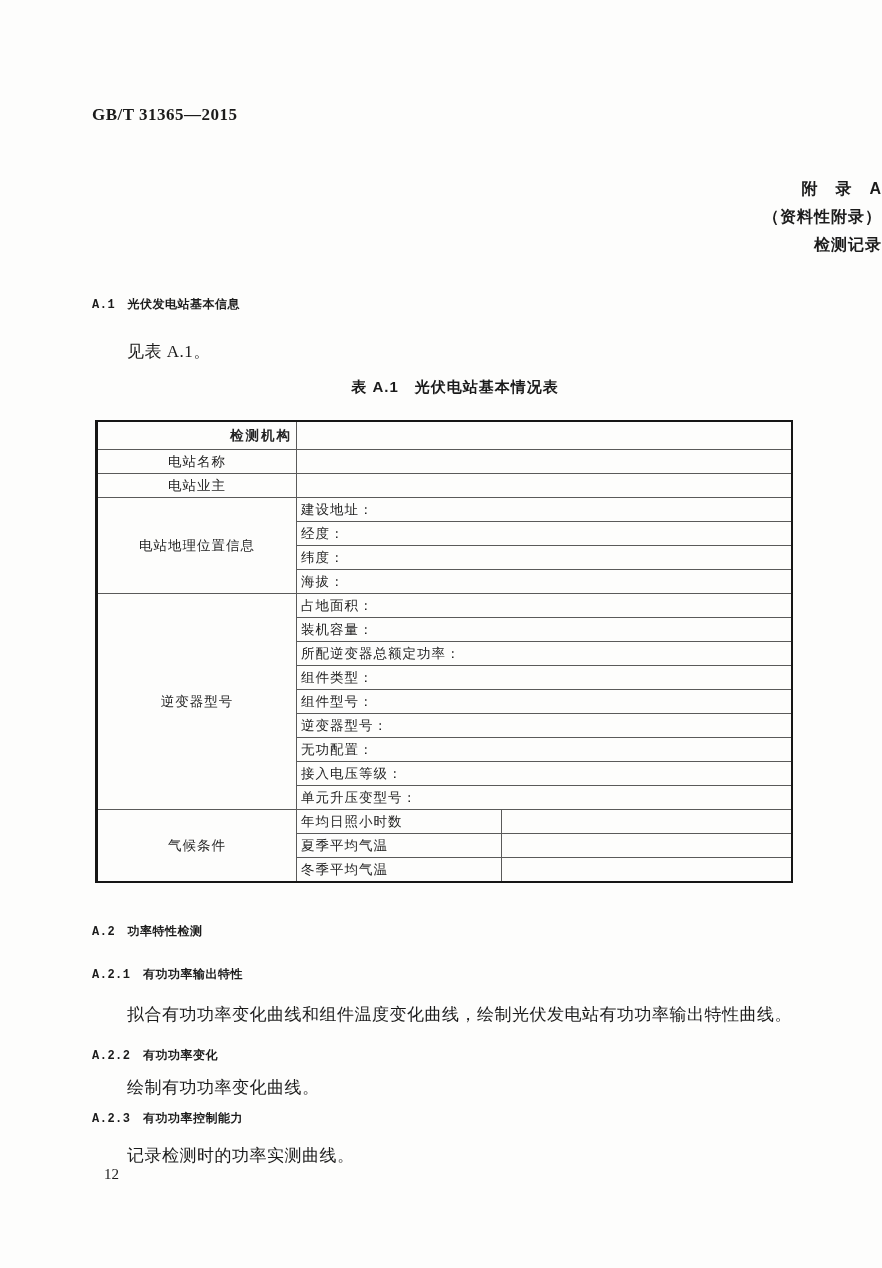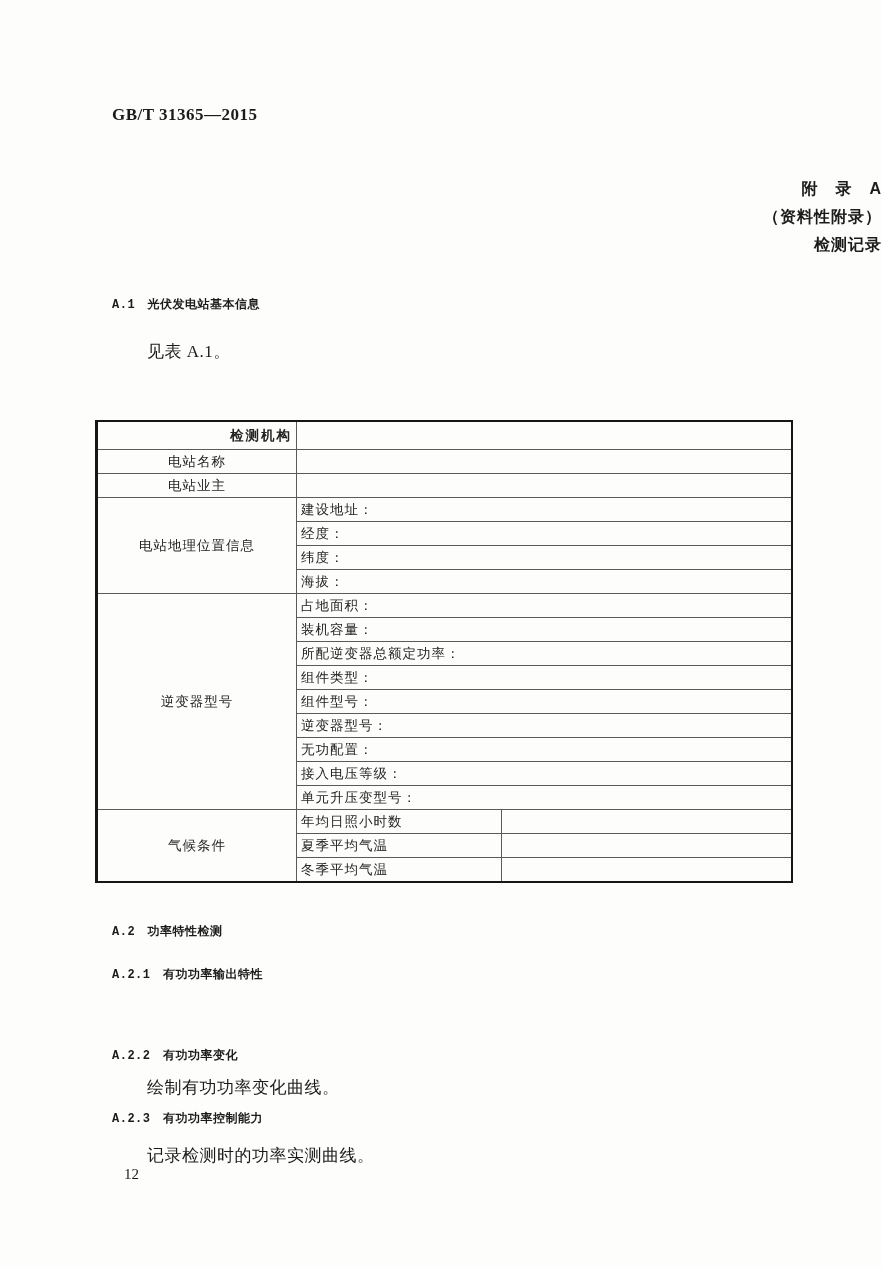--- a/index.html
+++ b/index.html
@@ -5,21 +5,21 @@
   html,body{margin:0;padding:0;background:#e8e8e8;}
   .page{
     position:relative;
     width:882px;height:1268px;
     background:#fdfdfc;
     margin:0 auto;
     overflow:hidden;
     font-family:"Liberation Serif", serif;
     color:#1b1b1b;
   }
-  .abs{position:absolute;margin-left:20px;}
+  .abs{position:absolute;}
   .doc-header{
     left:92px;top:105px;
     font-family:"Liberation Serif", serif;
     font-weight:bold;font-size:17px;letter-spacing:0.5px;
   }
   .center-block{left:0;right:0;text-align:right;}
   .appendix-line{
     font-family:"Liberation Sans", sans-serif;
     font-weight:bold;font-size:16px;letter-spacing:1px;
   }
@@ -67,20 +67,21 @@
 
   <div class="abs doc-header">GB/T 31365—2015</div>
 
   <div class="abs center-block appendix-line" style="top:179px;">附　录　A</div>
   <div class="abs center-block appendix-line" style="top:207px;">（资料性附录）</div>
   <div class="abs center-block appendix-line" style="top:235px;">检测记录</div>
 
   <div class="abs heading" style="left:92px;top:296px;">A.1　光伏发电站基本信息</div>
   <div class="abs body-text" style="left:127px;top:340px;">见表 A.1。</div>
 
+  <div class="abs table-caption" style="top:378px;">表 A.1　光伏电站基本情况表</div>
 
   <table class="a1">
     <colgroup>
       <col style="width:200px">
       <col style="width:205px">
       <col style="width:290px">
     </colgroup>
     <tbody>
         <tr class="tall">
       <td class="c1-hdr">检测机构</td>
@@ -147,20 +148,21 @@
     <tr>
       <td class="lbl">冬季平均气温</td>
       <td class="val"></td>
     </tr>
   </tbody>
     </table>
 
   <div class="abs heading" style="left:92px;top:923px;">A.2　功率特性检测</div>
 
   <div class="abs heading" style="left:92px;top:966px;">A.2.1　有功功率输出特性</div>
+  <div class="abs body-text" style="left:127px;top:1003px;">拟合有功功率变化曲线和组件温度变化曲线，绘制光伏发电站有功功率输出特性曲线。</div>
 
   <div class="abs heading" style="left:92px;top:1047px;">A.2.2　有功功率变化</div>
   <div class="abs body-text" style="left:127px;top:1076px;">绘制有功功率变化曲线。</div>
 
   <div class="abs heading" style="left:92px;top:1110px;">A.2.3　有功功率控制能力</div>
   <div class="abs body-text" style="left:127px;top:1144px;">记录检测时的功率实测曲线。</div>
 
   <div class="abs page-number">12</div>
 
 </div>

